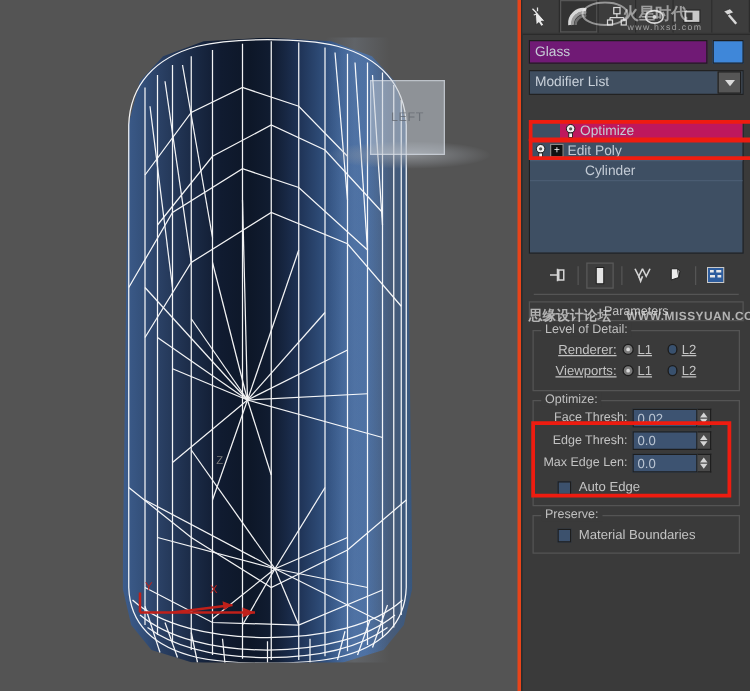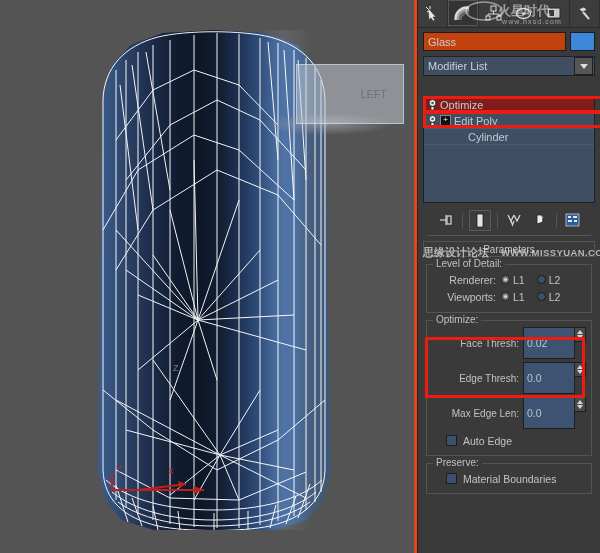--- a/index.html
+++ b/index.html
@@ -36,21 +36,21 @@
   .mesh{position:absolute;left:0;top:0;}
 
   .axis-gizmo{position:absolute;left:108px;top:460px;width:110px;height:40px;}
   .zlabel{position:absolute;left:173px;top:363px;color:#7a7a7a;font-size:9px;}
 
   .viewcube{
     position:absolute;left:296px;top:64px;width:58px;height:58px;
     background:rgba(196,203,212,.52);
     border:1px solid rgba(228,234,242,.55);
     color:rgba(96,102,110,.75);font-size:10px;letter-spacing:.5px;
-    display:flex;align-items:center;justify-content:center;padding-left:48px;
+    display:flex;align-items:center;justify-content:center;
   }
   .vc-shadow{
     position:absolute;left:262px;top:113px;width:130px;height:22px;
     background:radial-gradient(ellipse at 50% 50%,rgba(180,185,192,.55) 0%,rgba(150,155,162,.30) 45%,rgba(120,125,132,0) 72%);
     border-radius:50%;
   }
 
   
   .cmd{position:relative;width:183px;height:553px;background:#3a3a3a;
        border-left:1px solid #262626;box-sizing:border-box;}
@@ -63,39 +63,39 @@
 
   .watermark-top{
     position:absolute;right:2px;top:1px;width:136px;height:26px;
     pointer-events:none;opacity:.92;
   }
 
   .panel-pad{padding:4px 5px 0 5px;}
 
   .namerow{display:flex;gap:4px;margin-bottom:5px;}
   .namefield{
-    flex:1;height:19px;background:#c2410c;border:1px solid #1d1d1d;
+    flex:1;height:19px;background:#701a75;border:1px solid #1d1d1d;
     color:#c6cdd6;font-size:11px;padding:1px 4px;box-sizing:border-box;
     display:flex;align-items:center;
   }
   .swatch{width:25px;height:19px;background:#3f87d9;border:1px solid #1d1d1d;box-sizing:border-box;}
 
   .modlist{
     height:20px;background:#3f4e60;border:1px solid #222;
     display:flex;align-items:center;justify-content:space-between;
     color:#c9d1da;font-size:11px;padding-left:4px;box-sizing:border-box;margin-bottom:20px;
   }
   .ddbtn{width:17px;height:16px;margin-right:1px;background:#565656;
          border:1px solid #1f1f1f;display:flex;align-items:center;justify-content:center;}
   .caret{width:0;height:0;border-left:4px solid transparent;border-right:4px solid transparent;border-top:5px solid #dcdcdc;}
 
   .stack{background:#3e4f63;border:1px solid #1f1f1f;height:107px;position:relative;box-sizing:border-box;}
   .srow{height:15px;display:flex;align-items:center;border-bottom:1px solid #4a5c72;
         color:#c3cbd5;font-size:11px;position:relative;}
-  .srow.active{background:#7f1d1d;}
+  .srow.active{background:#be185d;margin-left:24px;}
   .bulb{width:16px;display:flex;justify-content:center;align-items:center;flex:0 0 16px;}
   .plusbox{width:9px;height:9px;background:#111;border:1px solid #888;color:#fff;
            font-size:8px;line-height:8px;text-align:center;margin-right:3px;}
   .sname{padding-left:0;}
   .indent{padding-left:28px;}
 
   .stack-tools{display:flex;align-items:center;justify-content:center;gap:6px;height:26px;margin-top:4px;}
   .stbtn{width:20px;height:19px;display:flex;align-items:center;justify-content:center;}
   .stbtn.framed{border:1px solid #5a5a5a;background:#3d3d3d;}
   .sep{width:1px;height:15px;background:#555;}
@@ -105,44 +105,44 @@
   
   .rollout{margin:5px 5px 0 5px;}
   .rollout-title{
     height:14px;background:#3a3a3a;border:1px solid #545454;
     color:#c6c6c6;font-size:10px;display:flex;align-items:center;justify-content:center;
     position:relative;
     text-align:right;
   }
   .watermark-mid{position:absolute;left:-3px;top:-1px;width:180px;height:20px;pointer-events:none;}
 
-  .group{border:1px solid #545454;margin:7px 3px 0 3px;padding:6px 5px 7px 5px;position:relative;}
+  .group{border:1px solid #545454;margin:7px 3px 0 3px;padding:6px 22px 7px 5px;position:relative;}
   .group>.glabel{
     position:absolute;top:-7px;left:6px;background:#3a3a3a;padding:0 3px;
     color:#c0c0c0;font-size:10px;
   }
-  .prow{display:flex;align-items:center;height:17px;color:#c3c3c3;font-size:10.5px;}
+  .prow{display:flex;align-items:center;height:17px;color:#c3c3c3;font-size:10.5px;text-decoration:underline;}
   .prow .lab{width:64px;text-align:right;padding-right:5px;}
   .radio{width:9px;height:9px;border-radius:50%;background:#39516e;
          border:1px solid #1c1c1c;margin-right:3px;position:relative;box-sizing:border-box;}
   .radio.on{background:#7b7b7b;}
   .radio.on:after{content:"";position:absolute;left:2px;top:2px;width:3px;height:3px;background:#dadada;border-radius:50%;}
   .rtxt{color:#c3c3c3;font-size:10.5px;margin-right:12px;}
 
   .frow{display:flex;align-items:center;margin-bottom:3px;}
   .frow .flab{flex:1;text-align:right;padding-right:4px;color:#c3c3c3;font-size:10px;}
   .spinbox{display:flex;align-items:stretch;}
-  .sfield{width:52px;height:32px;background:#3d5371;border:1px solid #1e1e1e;
+  .sfield{width:52px;height:15px;background:#3d5371;border:1px solid #1e1e1e;
           color:#b9c4d2;font-size:10.5px;padding:0 3px;box-sizing:border-box;display:flex;align-items:center;}
   .spin{width:11px;height:15px;background:#4a4a4a;border:1px solid #1e1e1e;border-left:none;
         display:flex;flex-direction:column;align-items:center;justify-content:center;gap:1px;box-sizing:border-box;}
   .sp-up{width:0;height:0;border-left:3px solid transparent;border-right:3px solid transparent;border-bottom:4px solid #d5d5d5;}
   .sp-dn{width:0;height:0;border-left:3px solid transparent;border-right:3px solid transparent;border-top:4px solid #d5d5d5;}
 
-  .cbrow{display:flex;align-items:flex-start;padding:3px 0 1px 14px;}
+  .cbrow{display:flex;align-items:flex-end;padding:3px 0 1px 14px;}
   .cbox{width:11px;height:11px;background:#3c516d;border:1px solid #1d1d1d;margin-right:6px;box-sizing:border-box;}
   .cblab{color:#c3c3c3;font-size:10.5px;}
 
   .redbox{position:absolute;border:3px solid #ee1c10;box-sizing:border-box;pointer-events:none;}
 </style>
 </head>
 <body>
 
 <div class="app">
 

